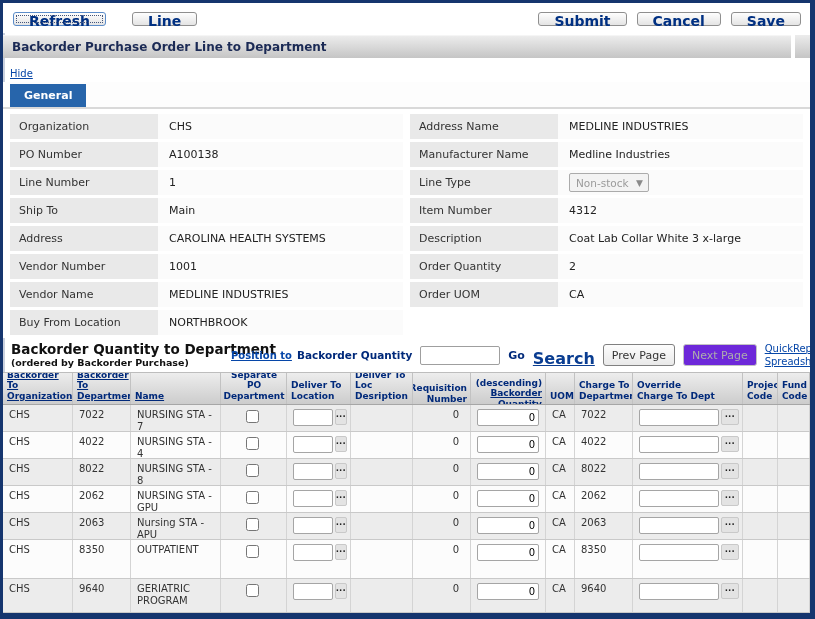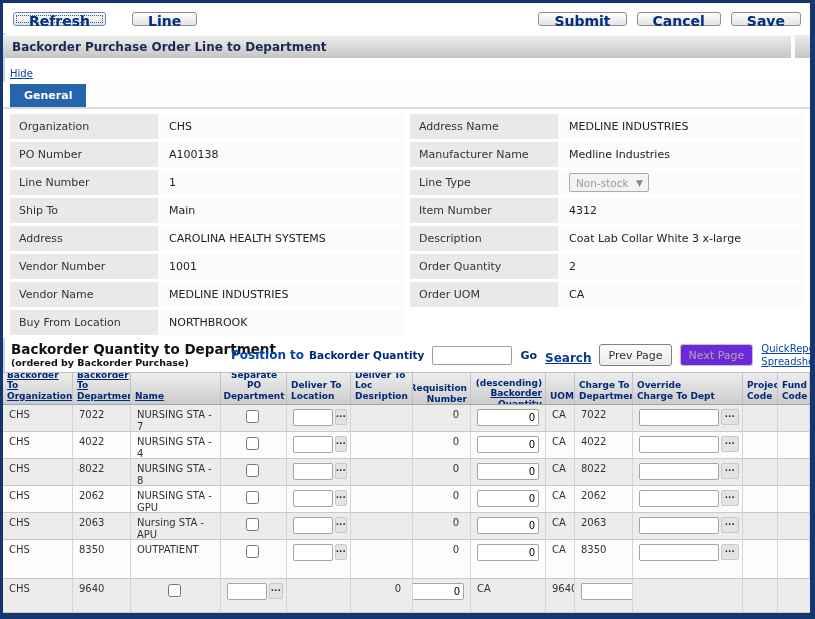--- a/index.html
+++ b/index.html
@@ -53,26 +53,26 @@
     display:inline-flex; align-items:center; justify-content:space-between;
     width:80px; height:19px; border:1px solid #ababab; border-radius:2px;
     background:#f3f3f3; color:#9a9a9a; font-size:10.5px; padding:0 5px 0 6px; cursor:default;
   }
   .select-box .arrow { font-size:9px; color:#8a8a8a; }
   
   .section-bar { display:flex; align-items:center; padding:4px 6px 4px 8px; gap:8px; white-space:nowrap; }
   .section-titles { width:212px; flex:0 0 212px; }
   .section-title { font-weight:bold; font-size:13.5px; color:#111; line-height:15px; }
   .section-sub { font-weight:bold; font-size:9.5px; color:#111; }
-  .pos-link { font-weight:bold; font-size:12px; color:#0646a8; cursor:pointer; }
+  .pos-link { font-weight:bold; font-size:10px; color:#0646a8; text-decoration:underline; cursor:pointer; }
   .pos-label { font-weight:bold; font-size:10.5px; color:#00297a; margin-left:-3px; }
   .text-input { height:19px; border:1px solid #9f9f9f; border-radius:2px; font-size:11px; font-family:inherit; padding:0 3px; }
   .pos-input { width:80px; }
   .go-label { font-weight:bold; font-size:11px; color:#00297a; cursor:pointer; background:none; border:none; padding:0; font-family:inherit; }
-  .search-link { font-weight:bold; font-size:12px; color:#0a3d91; text-decoration:underline; cursor:pointer;margin-top:6px; }
+  .search-link { font-weight:bold; font-size:16px; color:#0a3d91; text-decoration:underline; cursor:pointer;margin-top:6px; }
   .page-btn {
     font-family:inherit; font-size:11px; color:#333; background:linear-gradient(#fdfdfd,#e9e9e9);
     border:1px solid #808080; border-radius:3px; height:22px; padding:0 8px; cursor:pointer;
   }
   .page-btn.disabled { color:#adadad; border-color:#c3c3c3; background:#6d28d9; cursor:default; }
   .mini-links { display:flex; flex-direction:column; line-height:13px; }
   .mini-links a { font-size:10px; }
   
   .grid-cols { display:grid; grid-template-columns:70px 58px 90px 66px 64px 62px 58px 75px 29px 58px 110px 35px 1fr; }
   .thead {
@@ -403,20 +403,21 @@
         <input type="text" class="inp override-inp" style="">
         <button class="dots-btn"><span>...</span></button>
       </div>
       <div class="td"></div>
       <div class="td"></div>
     </div>
 
     <div class="grid-cols tr">
       <div class="td">CHS</div>
       <div class="td">9640</div>
+      <div class="td">GERIATRIC PROGRAM</div>
       <div class="td center"><input type="checkbox" class="cb" style=""></div>
       <div class="td ctrl">
         <input type="text" class="inp deliver-inp" style="">
         <button class="dots-btn"><span>...</span></button>
       </div>
       <div class="td"></div>
       <div class="td right">0</div>
       <div class="td ctrl" style="justify-content:flex-end; padding-right:6px;">
         <input type="text" class="inp qty-inp" value="0" style="">
       </div>

